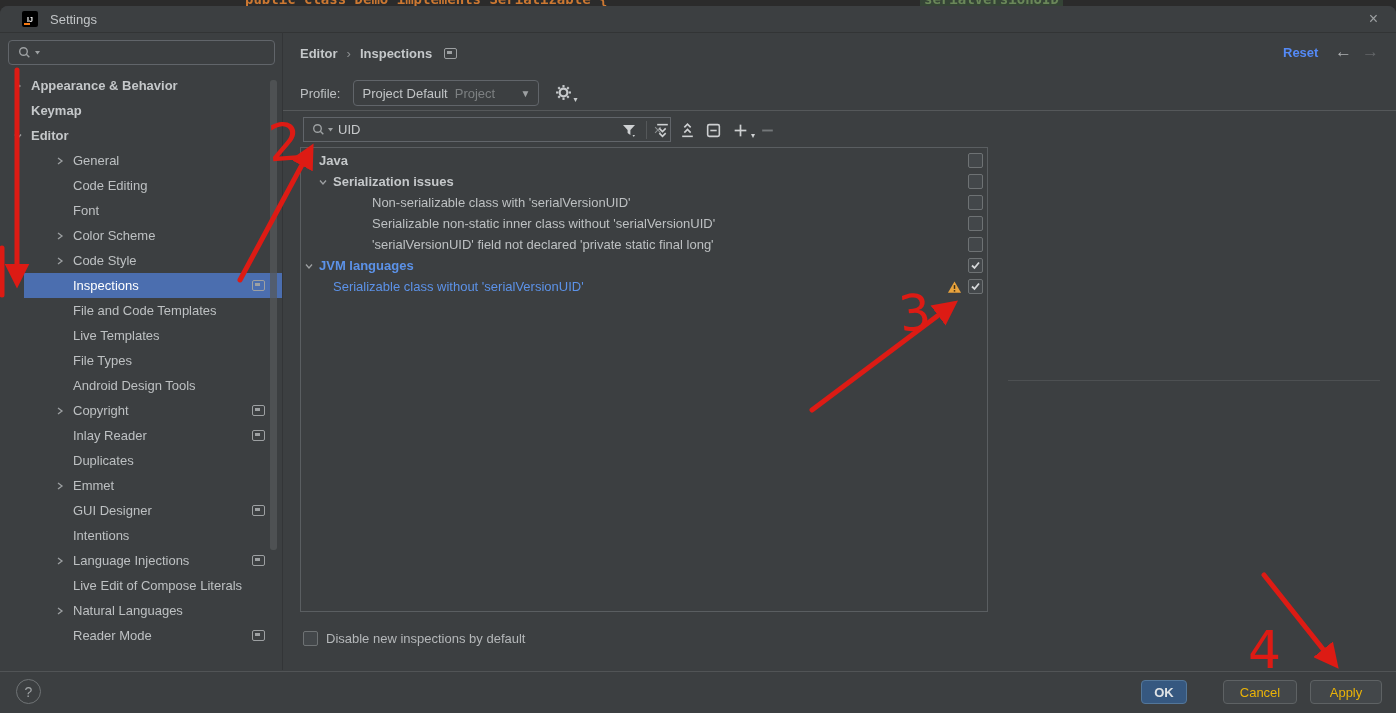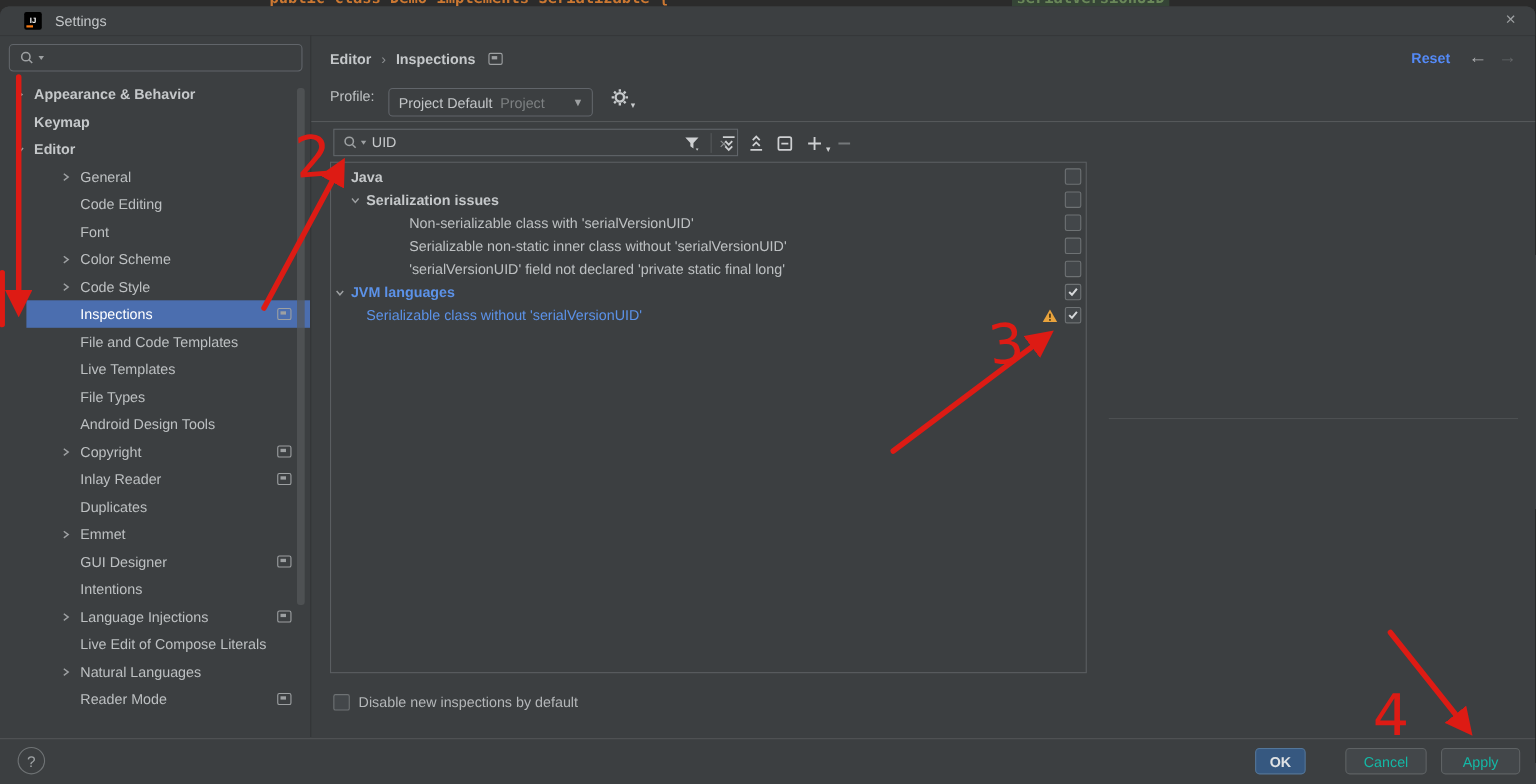--- a/index.html
+++ b/index.html
@@ -40,21 +40,21 @@
   .sb-scroll{position:absolute;left:270px;top:80px;width:7px;height:470px;background:#54585a;border-radius:3px;opacity:.75;}
   .v-seam{position:absolute;left:282px;top:32px;width:1px;height:638px;background:#333537;}
   
   .crumbs{position:absolute;left:300px;top:44px;height:18px;display:flex;align-items:center;font-size:13px;font-weight:bold;color:#c5c8ca;}
   .crumbs .sep{margin:0 9px;color:#8b8e90;font-weight:normal;}
   .crumbs .pin{margin-left:12px;margin-right:0;}
   .reset-link{position:absolute;left:1283px;top:45px;font-size:13px;font-weight:bold;color:#548af7;}
   .nav-arrow{position:absolute;top:42px;font-size:17px;}
   .nav-back{left:1335px;color:#afb1b3;}
   .nav-fwd{left:1362px;color:#63666 8;color:#636668;}
-  .profile-row{position:absolute;left:300px;top:80px;height:26px;display:flex;font-size:13px;}
+  .profile-row{position:absolute;left:300px;top:80px;height:26px;display:flex;align-items:center;font-size:13px;}
   .profile-dd{margin-left:13px;width:186px;height:26px;border:1px solid #61656a;border-radius:4px;box-sizing:border-box;
               display:flex;align-items:center;padding:0 8px;background:#3c3f41;}
   .profile-dd .val{color:#c2c5c7;}
   .profile-dd .hint{color:#7d8082;margin-left:7px;}
   .profile-dd .caret{margin-left:auto;color:#9da0a2;font-size:10px;}
   .gear-btn{margin-left:16px;position:relative;width:20px;height:18px;}
   .gear-btn .mini{position:absolute;right:-2px;bottom:-2px;font-size:8px;color:#c7cacc;}
   .hdr-divider{position:absolute;left:283px;top:110px;width:1113px;height:1px;background:#55585a;}
   
   .insp-search{position:absolute;left:303px;top:117px;width:368px;height:25px;border:1px solid #61656a;
@@ -81,21 +81,21 @@
   .t-row .cb{margin-right:4px;}
   .right-divider{position:absolute;left:1008px;top:380px;width:372px;height:1px;background:#4d5052;}
   
   .disable-row{position:absolute;left:303px;top:631px;display:flex;align-items:center;font-size:13px;color:#b4b7b9;}
   .disable-row .lbl{margin-left:8px;}
   
   .footer-div{position:absolute;left:0;top:671px;width:1396px;height:1px;background:#515456;}
   .help-btn{position:absolute;left:16px;top:679px;width:23px;height:23px;border:1px solid #6f7375;border-radius:50%;
             color:#9fa3a5;font-size:14px;display:flex;align-items:center;justify-content:center;}
   .btn{position:absolute;top:680px;height:24px;border:1px solid #5e6264;border-radius:4px;background:#43474a;
-       color:#14b8a6;font-size:13px;display:flex;align-items:center;justify-content:center;box-sizing:border-box;}
+       color:#eab308;font-size:13px;display:flex;align-items:center;justify-content:center;box-sizing:border-box;}
   .btn-ok{left:1141px;width:46px;background:#365880;border-color:#537699;color:#dfe2e4;font-weight:bold;}
   .btn-cancel{left:1223px;width:74px;}
   .btn-apply{left:1310px;width:72px;}
   
   .anno{position:absolute;left:0;top:0;width:1396px;height:713px;pointer-events:none;}
   svg text.digit{font-family:"DejaVu Sans",sans-serif;}
 </style>
 </head>
 <body>
 

